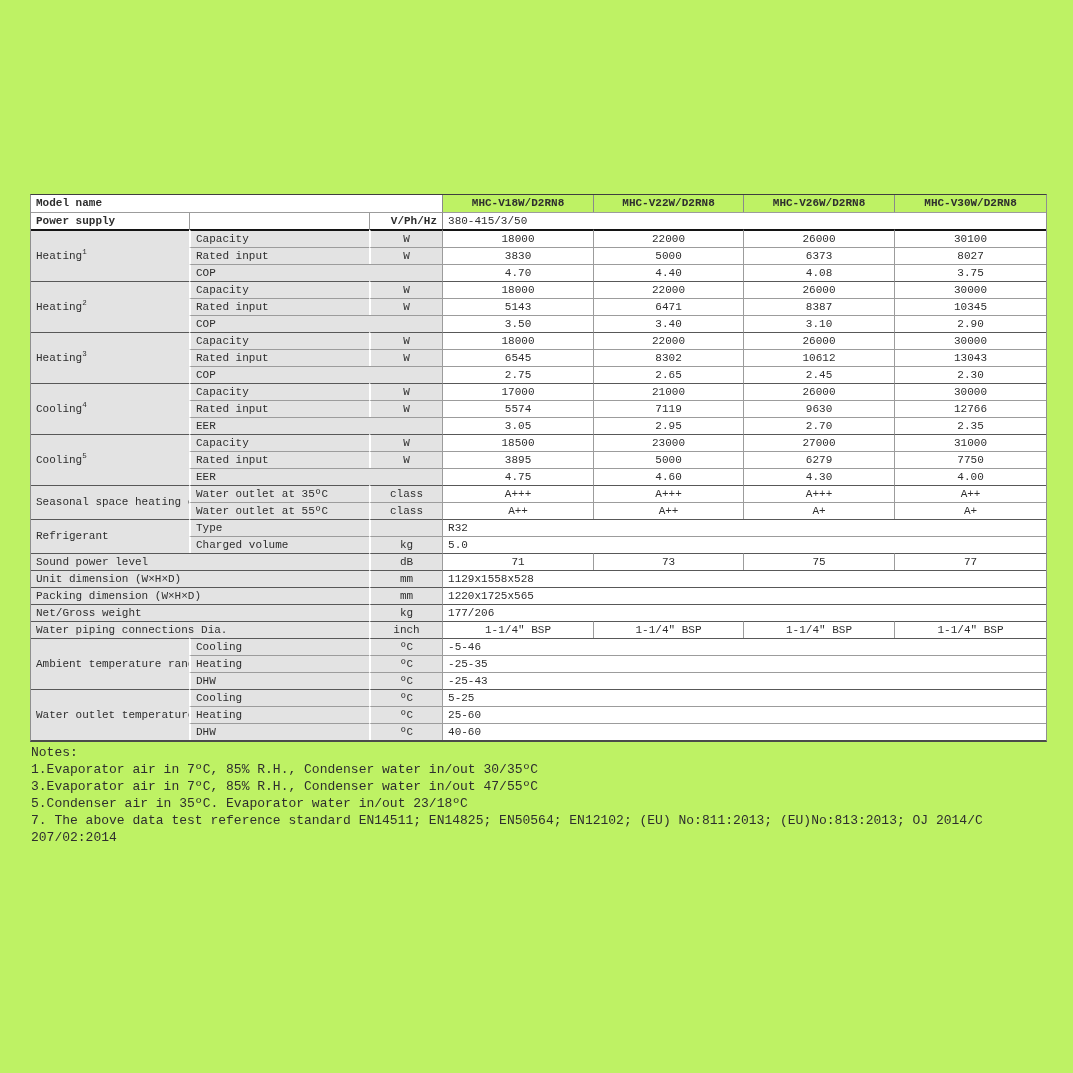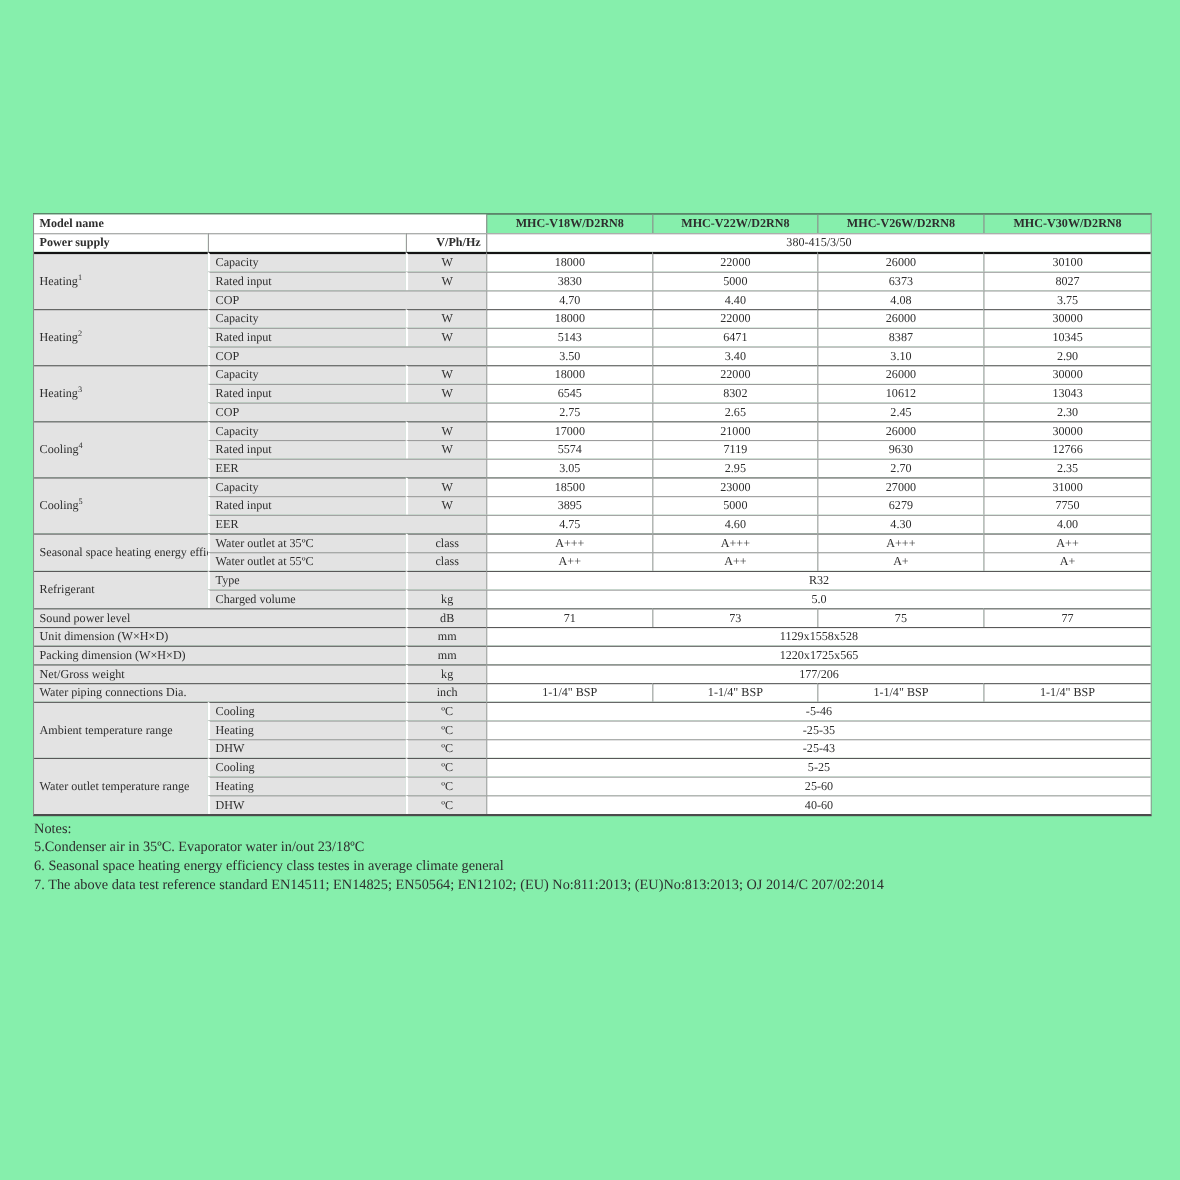--- a/index.html
+++ b/index.html
@@ -1,42 +1,42 @@
 <!DOCTYPE html>
 <html><head>
 <meta charset="utf-8">
 <style>
   html,body{margin:0;padding:0;background:#ffffff;}
-  .page{position:relative;width:1073px;height:1073px;background:#86efac;
-        font-family:Liberation Serif, serif;color:#2e2e2e;overflow:hidden;}
+  .page{position:relative;width:1073px;height:1073px;background:#bef264;
+        font-family:Liberation Mono, monospace;color:#2e2e2e;overflow:hidden;}
 
   table.spec{position:absolute;left:30px;top:194px;width:1015px;
     border-collapse:separate;border-spacing:0;table-layout:fixed;
     border-top:1px solid #3f3f3f;border-bottom:2px solid #4b4b4b;
     border-left:1px solid #8f8f8f;border-right:1px solid #8f8f8f;}
   .spec td{height:16px;padding:0 5px;font-size:11px;line-height:1.15;
     vertical-align:middle;border-top:1px solid #9c9c9c;overflow:hidden;
     white-space:nowrap;color:#2e2e2e;}
   tr.r-model td{border-top:none;height:17px;}
   tr.r-power td{border-top:1px solid #9c9c9c;}
   tr.heavy td{border-top:2px solid #141414;}
   tr.grp td{border-top:1px solid #585858;}
 
   .hlbl{background:#ffffff;font-weight:bold;font-size:12px;padding:0 6px;}
   .model{font-weight:bold;font-size:11.5px;text-align:center;border-left:1px solid #8a8a8a;padding:0;margin-top:48px;}
   .ps-empty{background:#ffffff;border-left:1px solid #9c9c9c;}
   .ps-unit{background:#ffffff;font-weight:bold;font-size:11.5px;text-align:right;border-left:1px solid #9c9c9c;padding:0;}
-  .ps-val{background:#ffffff;font-size:11.5px;text-align:center;border-left:1px solid #8a8a8a;padding:0;}
+  .ps-val{background:#ffffff;font-size:11.5px;border-left:1px solid #8a8a8a;padding:0;}
 
   .lbl,.lbl2,.sub,.unit{background:#e3e3e3;}
   .lbl{white-space:pre-line;line-height:1.25;}
   .sub{border-left:2px solid #ffffff;}
   .unit{border-left:2px solid #ffffff;text-align:center;padding:0;}
   .v{text-align:center;border-left:1px solid #9c9c9c;padding:0;background:#ffffff;}
-  .sv{text-align:center;border-left:1px solid #9c9c9c;padding:0;background:#ffffff;}
+  .sv{text-align:left;border-left:1px solid #9c9c9c;padding:0;background:#ffffff;}
 
   sup{font-size:7.5px;line-height:0;}
 
   .notes{position:absolute;left:31px;top:745px;width:1012px;
     font-size:13px;line-height:16.9px;color:#2e2e2e;}
 </style>
 </head>
 <body>
 
 <div class="page">
@@ -277,18 +277,19 @@
         <tr>
           <td class="sub">DHW</td>
           <td class="unit">ºC</td>
           <td class="sv" colspan="4">40-60</td>
         </tr>
       </tbody>
   </table>
 
   <div class="notes">
     <div>Notes:</div>
+    <div>1.Evaporator air in 7ºC, 85% R.H., Condenser water in/out 30/35ºC</div>
+    <div>3.Evaporator air in 7ºC, 85% R.H., Condenser water in/out 47/55ºC</div>
     <div>5.Condenser air in 35ºC. Evaporator water in/out 23/18ºC</div>
-    <div>6. Seasonal space heating energy efficiency class testes in average climate general</div>
     <div>7. The above data test reference standard EN14511; EN14825; EN50564; EN12102; (EU) No:811:2013; (EU)No:813:2013; OJ 2014/C 207/02:2014</div>
   </div>
 
 </div>
 
 </body></html>

